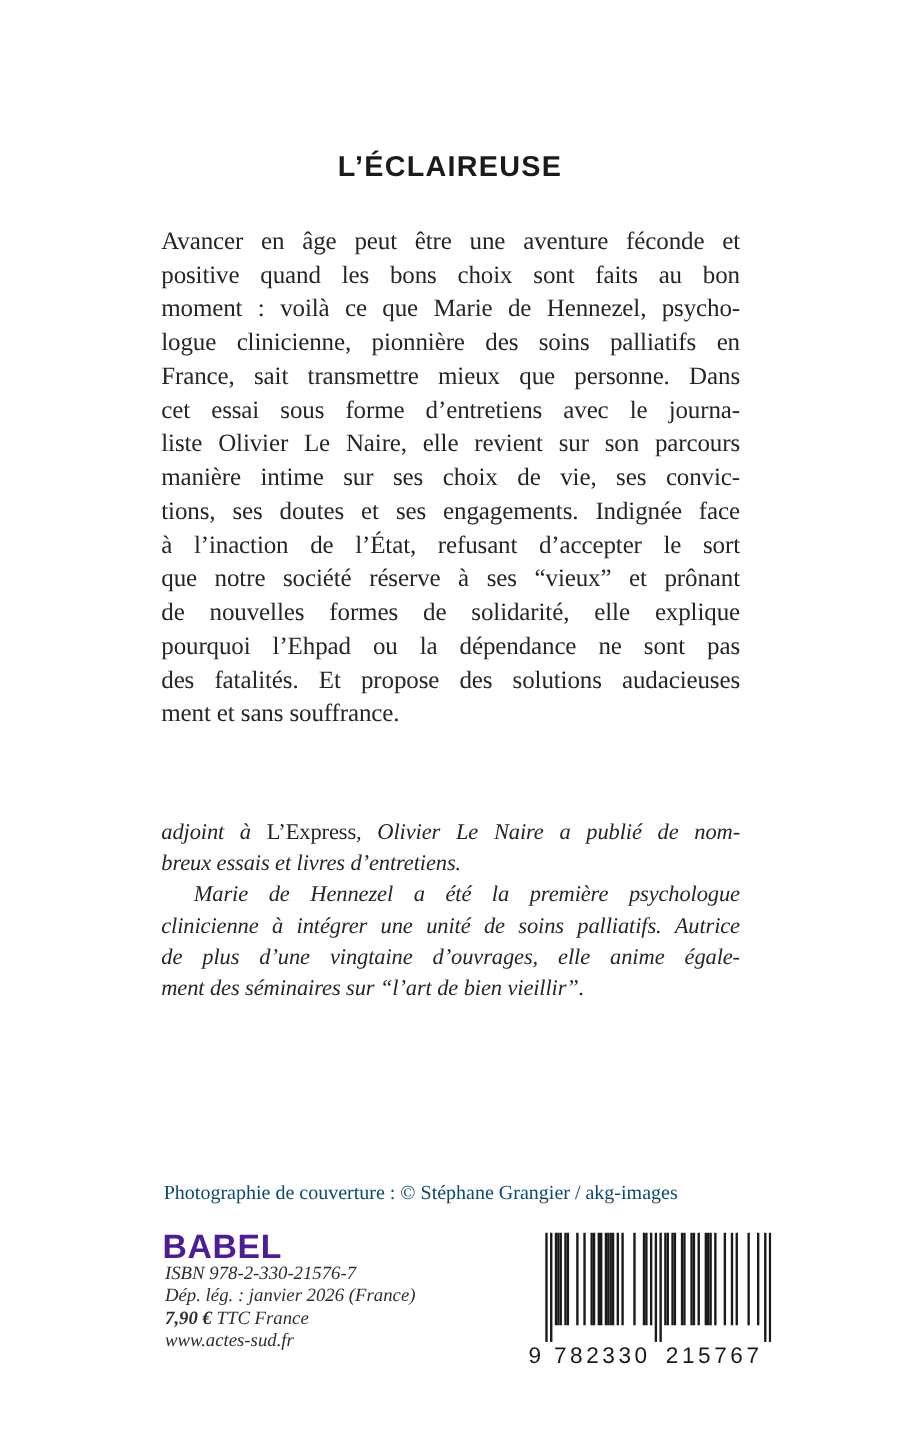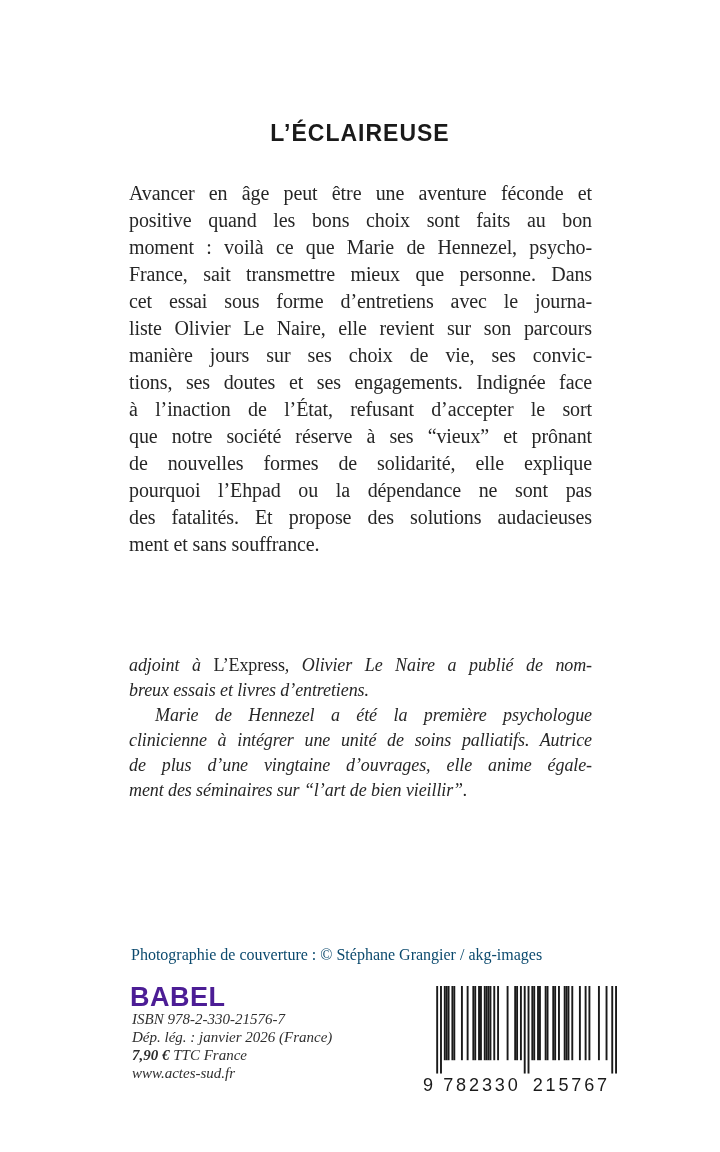--- a/index.html
+++ b/index.html
@@ -42,24 +42,25 @@
 </style>
 </head>
 <body>
 
 <div class="title">L’ÉCLAIREUSE</div>
 
 <div class="description" id="description">
     <div class="jline">Avancer en âge peut être une aventure féconde et</div>
     <div class="jline">positive quand les bons choix sont faits au bon</div>
     <div class="jline">moment : voilà ce que Marie de Hennezel, psycho-</div>
+    <div class="jline">logue clinicienne, pionnière des soins palliatifs en</div>
     <div class="jline">France, sait transmettre mieux que personne. Dans</div>
     <div class="jline">cet essai sous forme d’entretiens avec le journa-</div>
     <div class="jline">liste Olivier Le Naire, elle revient sur son parcours</div>
-    <div class="jline">manière jours sur ses choix de vie, ses convic-</div>
+    <div class="jline">manière intime sur ses choix de vie, ses convic-</div>
     <div class="jline">tions, ses doutes et ses engagements. Indignée face</div>
     <div class="jline">à l’inaction de l’État, refusant d’accepter le sort</div>
     <div class="jline">que notre société réserve à ses “vieux” et prônant</div>
     <div class="jline">de nouvelles formes de solidarité, elle explique</div>
     <div class="jline">pourquoi l’Ehpad ou la dépendance ne sont pas</div>
     <div class="jline">des fatalités. Et propose des solutions audacieuses</div>
     <div class="jline jlast">ment et sans souffrance.</div>
   </div>
 
 <div class="bio" id="bio">

